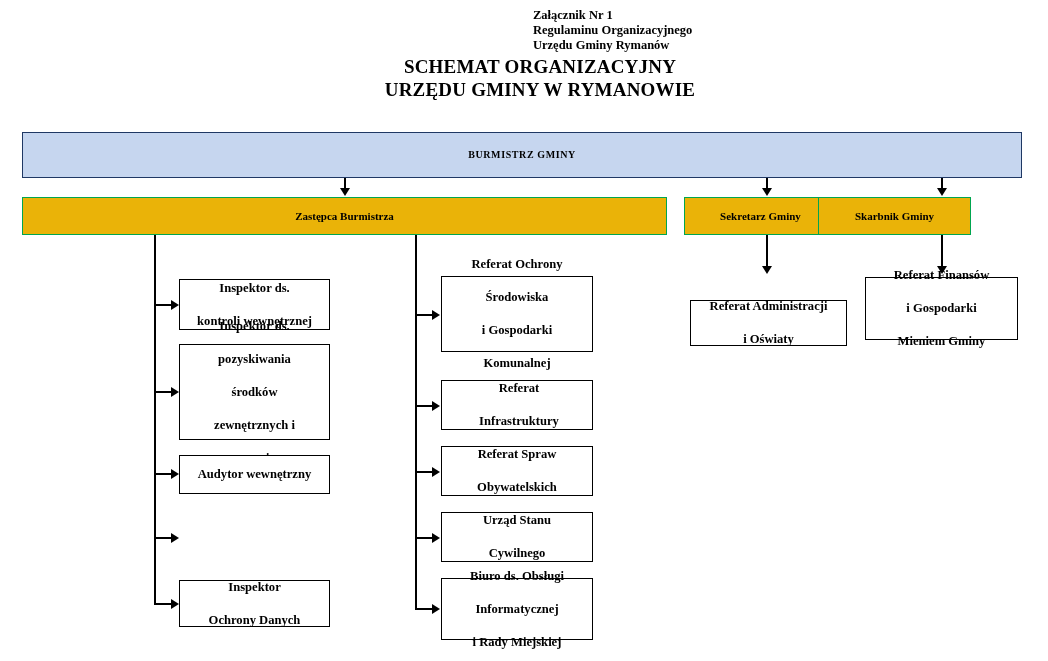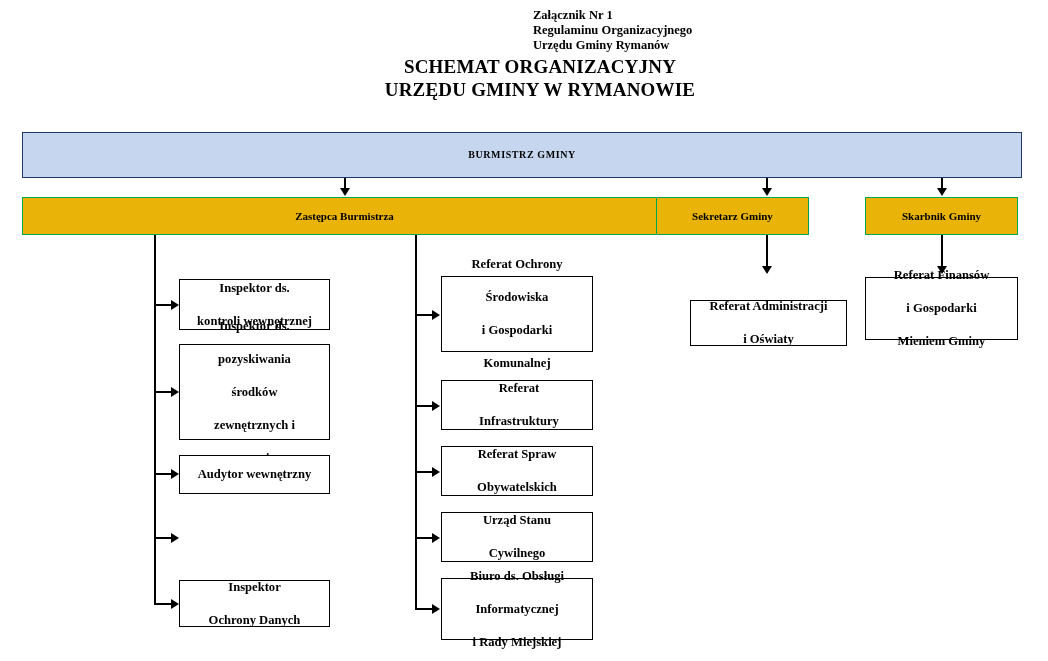--- a/index.html
+++ b/index.html
@@ -157,25 +157,25 @@
   <div class="abs arrow-right" style="left:432px; top:604px;"></div>
 
   <div class="abs node node-top" style="left:22px; top:132px; width:1000px; height:46px;">
     <span>BURMISTRZ GMINY</span>
   </div>
 
   <div class="abs node node-green" style="left:22px; top:197px; width:645px; height:38px;">
     <span>Zastępca Burmistrza</span>
   </div>
 
-  <div class="abs node node-green" style="left:656px; top:197px; width:153px; height:38px;">
+  <div class="abs node node-green" style="left:684px; top:197px; width:153px; height:38px;">
     <span>Sekretarz Gminy</span>
   </div>
 
-  <div class="abs node node-green" style="left:865px; top:197px; width:153px; height:38px;">
+  <div class="abs node node-green" style="left:818px; top:197px; width:153px; height:38px;">
     <span>Skarbnik Gminy</span>
   </div>
 
   <div class="abs node node-white" style="left:690px; top:276px; width:157px; height:46px;margin-top:24px;">
     <span>
       <span>Referat Administracji</span><br>
       <span>i Oświaty</span>
     </span>
   </div>
 

